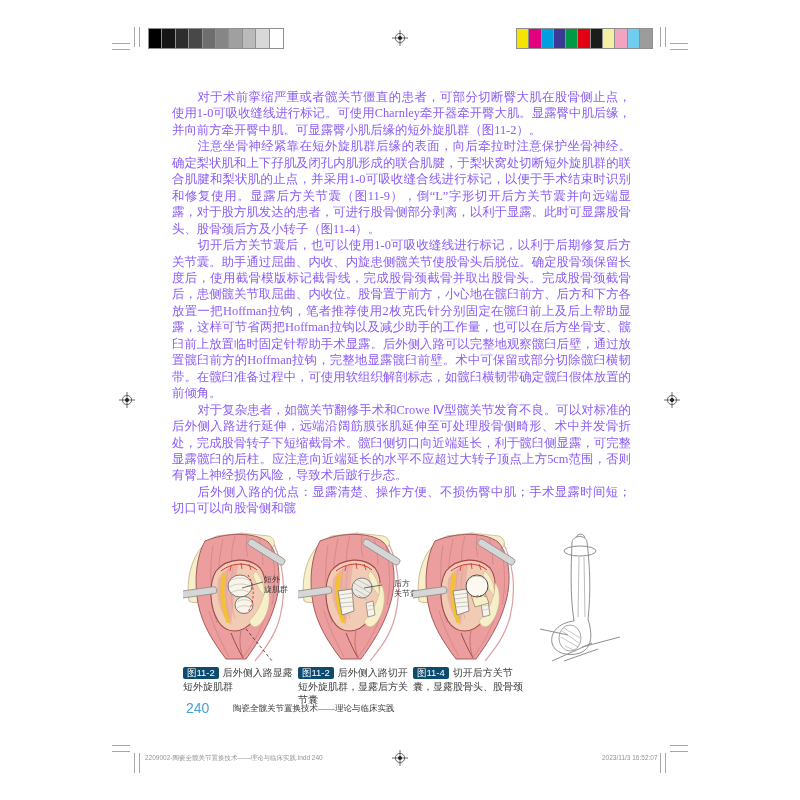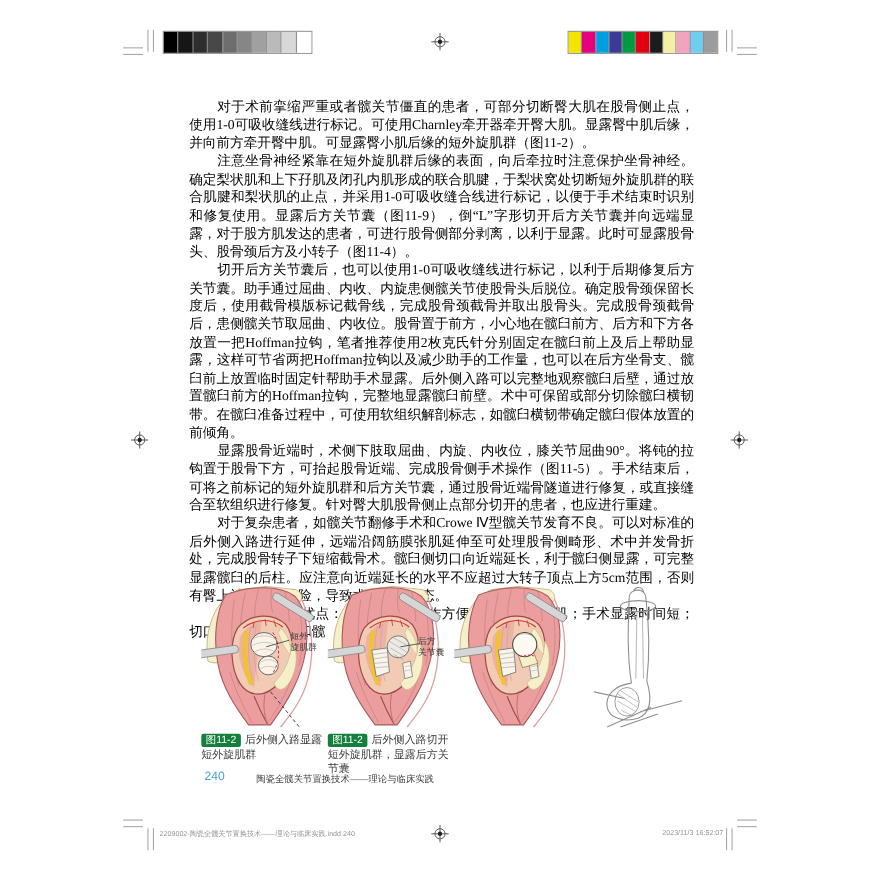--- a/index.html
+++ b/index.html
@@ -13,43 +13,43 @@
   .swatch{height:100%;box-sizing:border-box;border-right:1px solid #8f8f8f;}
   #graybar .swatch{width:13.4px;}
   #colorbar .swatch{width:12.3px;}
   .swatch:last-child{border-right:none;}
   .cropline{position:absolute;background:#a8a8a8;}
   .regmark{position:absolute;width:16px;height:16px;}
   .regmark svg{display:block;}
 
   
   #text-block{position:absolute;left:172px;top:89px;width:459px;
-              font-size:12.4px;line-height:16.45px;color:#000000;
+              font-size:12.4px;line-height:16.45px;color:#8b5cf6;
               text-align:justify;}
   #text-block p{margin:0;text-indent:2.05em;}
 
   
   .fig-col{position:absolute;top:531px;}
   #figcol-1{left:183px;width:112px;}
   #figcol-2{left:298px;width:112px;}
   #figcol-3{left:413px;width:112px;}
   #figcol-4{left:514px;width:108px;}
   .fig-art{display:block;}
-  .ann{position:absolute;font-family:Liberation Mono, monospace;font-size:8px;
+  .ann{position:absolute;font-family:Liberation Serif, serif;font-size:8px;
        line-height:9.5px;color:#3a3a3a;white-space:nowrap;}
   #figcol-1 .ann{left:81px;top:44px;}
-  #figcol-2 .ann{left:82px;top:48px;}
+  #figcol-2 .ann{left:96px;top:48px;}
   .cap{margin-top:3px;font-family:"Liberation Sans",sans-serif;font-size:10px;
        line-height:13.5px;color:#3c3c3c;text-align:left;}
-  .badge{display:inline-block;background:#15803d;color:#ffffff;font-size:9.5px;
+  .badge{display:inline-block;background:#0c4a6e;color:#ffffff;font-size:9.5px;
          line-height:12px;padding:0 4px;border-radius:2px;margin-right:4px;}
 
   
   #page-num{position:absolute;left:186px;top:700px;font-family:"Liberation Sans",sans-serif;
-            font-size:11px;color:#4aa0d2;}
+            font-size:14px;color:#4aa0d2;}
   #footer-title{position:absolute;left:233px;top:703px;font-family:Liberation Serif, serif;
             font-size:8.5px;color:#3a3a3a;}
   .slug{position:absolute;top:754px;font-family:"Liberation Sans",sans-serif;
         font-size:6.5px;color:#949494;white-space:nowrap;}
   #slug-left{left:145px;}
   #slug-right{left:602px;}
 </style>
 </head>
 <body>
 
@@ -190,21 +190,20 @@
           <circle cx="8" cy="8" r="4.6"></circle>
         </g>
         <circle cx="8" cy="8" r="2" fill="#222"></circle>
       </svg>
   </span>
 
   <div id="text-block">
     <p>对于术前挛缩严重或者髋关节僵直的患者，可部分切断臀大肌在股骨侧止点，使用1-0可吸收缝线进行标记。可使用Charnley牵开器牵开臀大肌。显露臀中肌后缘，并向前方牵开臀中肌。可显露臀小肌后缘的短外旋肌群（图11-2）。</p>
     <p>注意坐骨神经紧靠在短外旋肌群后缘的表面，向后牵拉时注意保护坐骨神经。确定梨状肌和上下孖肌及闭孔内肌形成的联合肌腱，于梨状窝处切断短外旋肌群的联合肌腱和梨状肌的止点，并采用1-0可吸收缝合线进行标记，以便于手术结束时识别和修复使用。显露后方关节囊（图11-9），倒“L”字形切开后方关节囊并向远端显露，对于股方肌发达的患者，可进行股骨侧部分剥离，以利于显露。此时可显露股骨头、股骨颈后方及小转子（图11-4）。</p>
     <p>切开后方关节囊后，也可以使用1-0可吸收缝线进行标记，以利于后期修复后方关节囊。助手通过屈曲、内收、内旋患侧髋关节使股骨头后脱位。确定股骨颈保留长度后，使用截骨模版标记截骨线，完成股骨颈截骨并取出股骨头。完成股骨颈截骨后，患侧髋关节取屈曲、内收位。股骨置于前方，小心地在髋臼前方、后方和下方各放置一把Hoffman拉钩，笔者推荐使用2枚克氏针分别固定在髋臼前上及后上帮助显露，这样可节省两把Hoffman拉钩以及减少助手的工作量，也可以在后方坐骨支、髋臼前上放置临时固定针帮助手术显露。后外侧入路可以完整地观察髋臼后壁，通过放置髋臼前方的Hoffman拉钩，完整地显露髋臼前壁。术中可保留或部分切除髋臼横韧带。在髋臼准备过程中，可使用软组织解剖标志，如髋臼横韧带确定髋臼假体放置的前倾角。</p>
-    <p>显露股骨近端时，术侧下肢取屈曲、内旋、内收位，膝关节屈曲90°。将钝的拉钩置于股骨下方，可抬起股骨近端、完成股骨侧手术操作（图11-5）。手术结束后，可将之前标记的短外旋肌群和后方关节囊，通过股骨近端骨隧道进行修复，或直接缝合至软组织进行修复。针对臀大肌股骨侧止点部分切开的患者，也应进行重建。</p>
     <p>对于复杂患者，如髋关节翻修手术和Crowe Ⅳ型髋关节发育不良。可以对标准的后外侧入路进行延伸，远端沿阔筋膜张肌延伸至可处理股骨侧畸形、术中并发骨折处，完成股骨转子下短缩截骨术。髋臼侧切口向近端延长，利于髋臼侧显露，可完整显露髋臼的后柱。应注意向近端延长的水平不应超过大转子顶点上方5cm范围，否则有臀上神经损伤风险，导致术后跛行步态。</p>
     <p>后外侧入路的优点：显露清楚、操作方便、不损伤臀中肌；手术显露时间短；切口可以向股骨侧和髋</p>
   </div>
 
   <div id="figcol-1" class="fig-col">
     <svg class="fig-art" width="112" height="132" viewBox="0 0 112 132">
       <use href="#hipbase"></use>
       <ellipse cx="57" cy="55" rx="12" ry="11" fill="#f8f4ea" stroke="#6a6a6a" stroke-width="0.9"></ellipse>
       <path d="M47,50 C52,46 62,46 67,50 M46,56 C53,52 63,52 68,56 M48,62 C54,58 62,58 67,62" stroke="#b9b2a6" stroke-width="0.6" fill="none"></path>
       <ellipse cx="61" cy="74" rx="9" ry="8.5" fill="#f8f4ea" stroke="#6a6a6a" stroke-width="0.9"></ellipse>
@@ -241,20 +240,23 @@
 
   <div id="figcol-3" class="fig-col">
     <svg class="fig-art" width="112" height="132" viewBox="0 0 112 132">
       <use href="#hipbase"></use>
       <use href="#rotators-cut"></use>
       <path d="M58,64 L72,62 L76,72 L62,76 Z" fill="#f6efc9" stroke="#8a7a50" stroke-width="0.7"></path>
       <circle cx="64" cy="55" r="11" fill="#fcf9f0" stroke="#4a4a4a" stroke-width="1"></circle>
       <path d="M56,48 C60,44 69,44 73,49" stroke="#9a9a8a" stroke-width="0.6" fill="none"></path>
       <path d="M60,66 C65,64 70,64 74,66" stroke="#cc2727" stroke-width="0.8" stroke-dasharray="2,1.6" fill="none"></path>
     </svg>
+    <div class="cap">
+      <span class="badge">图11-4</span><span>切开后方关节囊，显露股骨头、股骨颈</span>
+    </div>
   </div>
 
   <div id="figcol-4" class="fig-col">
     <svg class="fig-art" width="84" height="132" viewBox="0 0 84 132" style="margin-left:24px">
       <use href="#legpos"></use>
     </svg>
   </div>
 
   <div id="page-num">240</div>
   <div id="footer-title">陶瓷全髋关节置换技术——理论与临床实践</div>

